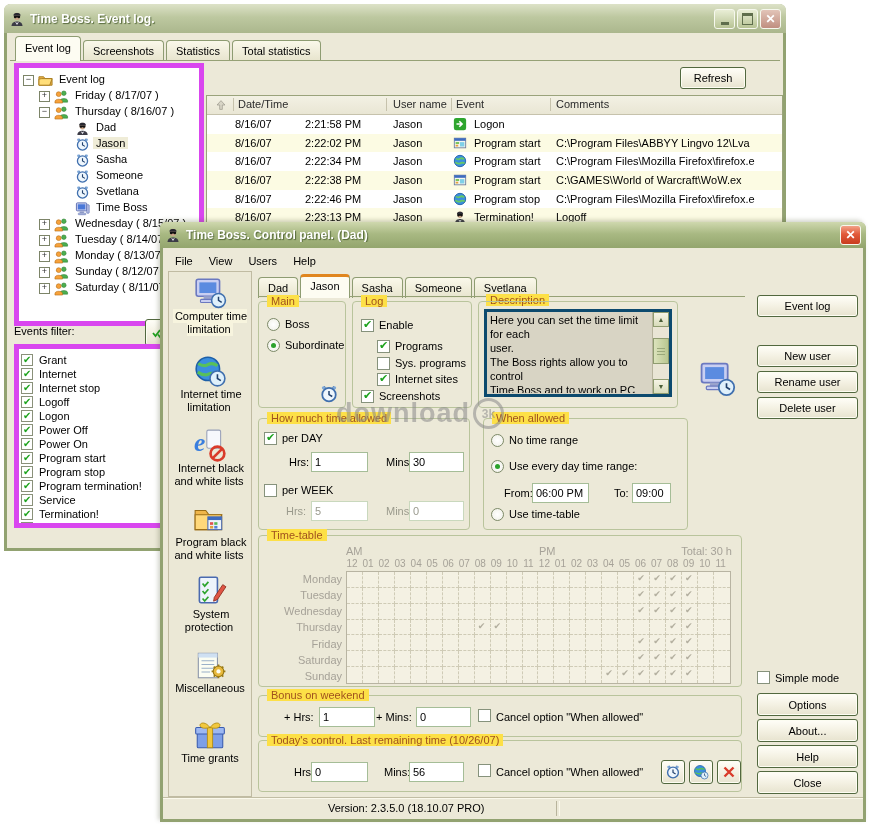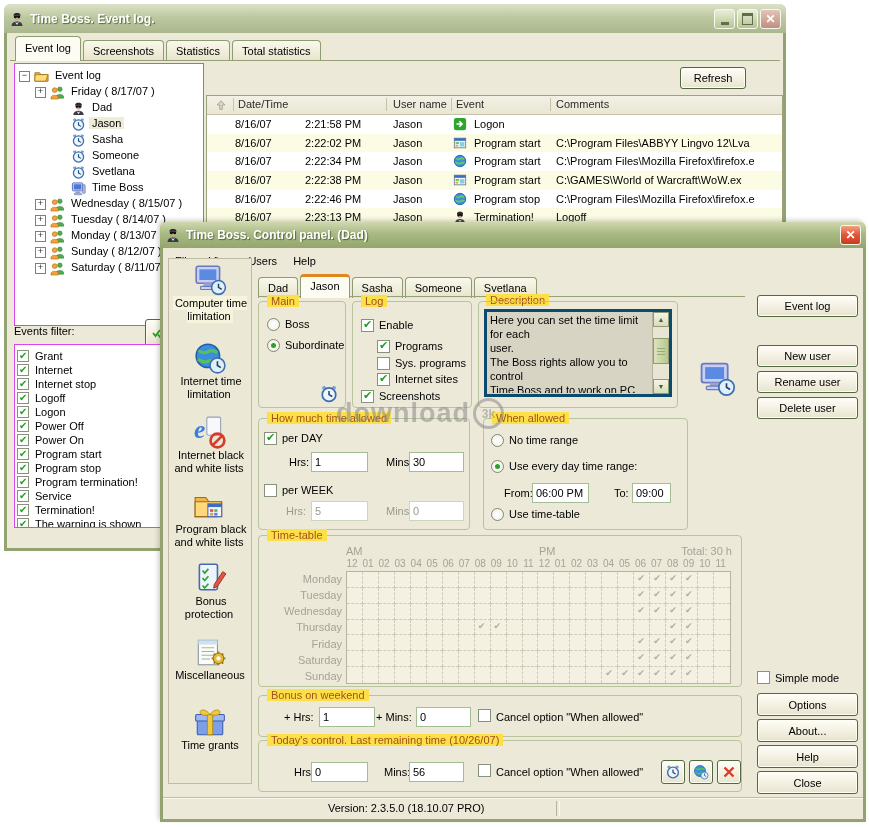--- a/index.html
+++ b/index.html
@@ -23,21 +23,21 @@
   .g-min{display:block;width:8px;height:3px;background:#5f6e4c;margin-top:9px;}
   .g-max{display:block;width:9px;height:8px;border:1px solid #5f6e4c;border-top:3px solid #5f6e4c;background:transparent;}
 
   .tabstrip{position:absolute;display:flex;align-items:flex-end;}
   .tab{height:20px;line-height:20px;margin-top:3px;padding:0 9px;background:linear-gradient(#faf8ea,#e7e4cd);
        border:1px solid #8e9c72;border-bottom:none;border-radius:4px 4px 0 0;margin-right:2px;white-space:nowrap;}
   .tab.active{height:24px;line-height:23px;margin-top:0;background:#fdfcf2;position:relative;z-index:3;}
   .tab.active.orange{border-top:3px solid #e0861f;height:21px;line-height:19px;}
   .pageline{position:absolute;height:0;border-top:1px solid #96a176;}
 
-  .sunken{background:#fff;border:1px solid #d946ef;box-sizing:border-box;overflow:hidden;}
+  .sunken{background:#fff;border:5px solid #d946ef;box-sizing:border-box;overflow:hidden;}
 
   
   .trow{position:relative;height:16px;line-height:16px;white-space:nowrap;}
   .exp{display:inline-block;width:9px;height:9px;border:1px solid #7c8468;background:#fff;font-size:9px;line-height:7px;
        text-align:center;vertical-align:1px;margin-right:4px;color:#333;box-sizing:content-box;}
   .ic{display:inline-flex;vertical-align:middle;}
   .ic svg{width:100%;height:100%;}
   .s14{width:14px;height:14px;}
   .s15{width:15px;height:15px;}
   .s16{width:16px;height:16px;}
@@ -68,21 +68,21 @@
   .btn{position:absolute;background:linear-gradient(180deg,#fffef8,#f3f0e1 55%,#e7e3cf);border:1px solid #52683f;
        border-radius:3px;font-family:inherit;font-size:11px;color:#000;display:flex;align-items:center;justify-content:center;
        box-shadow:inset 0 0 0 1px #fdfdf2;padding:0;}
   .tbtn{position:absolute;width:24px;height:24px;}
 
   
   .menubar{position:absolute;left:0;top:26px;right:0;height:20px;display:flex;align-items:center;padding-left:4px;}
   .mitem{padding:2px 8px;}
 
   
-  .sidebar{position:absolute;left:5px;top:33px;width:84px;height:526px;border:1px solid #c0bba2;background:#ebe8d6;box-sizing:border-box;}
+  .sidebar{position:absolute;left:5px;top:46px;width:84px;height:526px;border:1px solid #c0bba2;background:#ebe8d6;box-sizing:border-box;}
   .side-item{position:absolute;left:1px;width:80px;text-align:center;line-height:13px;}
   .side-label span{padding:1px 2px;}
   .side-label.sel span{background:#f7f4de;}
 
   
   .grp{position:absolute;border:1px solid #b9c49c;border-radius:4px;box-sizing:border-box;}
   .gtitle{position:absolute;top:-7px;left:8px;background:#fde047;padding:0 4px;color:#A0521E;white-space:nowrap;}
   .lbl{position:absolute;white-space:nowrap;}
   .lbl.gray{color:#9b9b8d;}
 
@@ -173,20 +173,28 @@
             </svg>
           </span><span class="tlabel">Event log</span></div>
         <div class="trow" style="padding-left: 20px;"><span class="exp">+</span><span class="ic s15">
             <svg viewBox="0 0 16 16">
               <circle cx="10.5" cy="4.5" r="2.4" fill="#4caf50" stroke="#2e7d32" stroke-width=".6"></circle>
               <path d="M6.5 12.5c0-3 8-3 8 0V14h-8z" fill="#4caf50" stroke="#2e7d32" stroke-width=".6"></path>
               <circle cx="5" cy="5.5" r="2.6" fill="#f6a13b" stroke="#b06a10" stroke-width=".6"></circle>
               <path d="M1 13.5c0-3.4 8-3.4 8 0V15H1z" fill="#f6a13b" stroke="#b06a10" stroke-width=".6"></path>
             </svg>
           </span><span class="tlabel">Friday ( 8/17/07 )</span></div>
+        <div class="trow" style="padding-left: 20px;"><span class="exp">−</span><span class="ic s15">
+            <svg viewBox="0 0 16 16">
+              <circle cx="10.5" cy="4.5" r="2.4" fill="#4caf50" stroke="#2e7d32" stroke-width=".6"></circle>
+              <path d="M6.5 12.5c0-3 8-3 8 0V14h-8z" fill="#4caf50" stroke="#2e7d32" stroke-width=".6"></path>
+              <circle cx="5" cy="5.5" r="2.6" fill="#f6a13b" stroke="#b06a10" stroke-width=".6"></circle>
+              <path d="M1 13.5c0-3.4 8-3.4 8 0V15H1z" fill="#f6a13b" stroke="#b06a10" stroke-width=".6"></path>
+            </svg>
+          </span><span class="tlabel">Thursday ( 8/16/07 )</span></div>
         <div class="trow" style="padding-left: 56px;"><span class="ic s15">
             <svg viewBox="0 0 16 16">
               <path d="M2.5 15c0-3.5 3-4.6 5.5-4.6s5.5 1.1 5.5 4.6z" fill="#3b3b46"></path>
               <path d="M6 10.8 8 14l2-3.2L8 12z" fill="#e8e8ee"></path>
               <ellipse cx="8" cy="5.4" rx="3.1" ry="3.6" fill="#caa589"></ellipse>
               <path d="M4.9 4.7h6.2v1.5a1.4 1.4 0 0 1-2.6.4h-1a1.4 1.4 0 0 1-2.6-.4z" fill="#111"></path>
               <path d="M4.7 3.4c1-1.9 5.6-1.9 6.6 0l.2 1.3H4.5z" fill="#2a2a32"></path>
             </svg>
           </span><span class="tlabel">Dad</span></div>
         <div class="trow" style="padding-left: 56px;"><span class="ic s15">
@@ -489,21 +497,21 @@
         <div class="side-label"><span>Program black and white lists</span></div>
       </div>
       <div class="side-item" style="top:302px;">
         <span class="ic s34">
             <svg viewBox="0 0 32 32">
               <rect x="6" y="3" width="17" height="24" rx="1.5" fill="#eef4fb" stroke="#4a6ab0" stroke-width="1.5"></rect>
               <path d="M9 9l2 2.4 3.5-4M9 16l2 2.4 3.5-4M9 23l2 2.4 3.5-4" stroke="#2ea52e" stroke-width="1.6" fill="none"></path>
               <path d="M20 22 28 10l3 2-8 12-3.6 1.6z" fill="#e05545" stroke="#8a2a1a" stroke-width=".8"></path>
             </svg>
           </span>
-        <div class="side-label"><span>Bonus protection</span></div>
+        <div class="side-label"><span>System protection</span></div>
       </div>
       <div class="side-item" style="top:376px;">
         <span class="ic s34">
             <svg viewBox="0 0 32 32">
               <rect x="5" y="5" width="18" height="23" fill="#fbfdf2" stroke="#8a94a8"></rect>
               <path d="M5 5h18v4H5z" fill="#cfe0f2"></path>
               <path d="M8 12h12M8 15.5h12M8 19h12M8 22.5h8" stroke="#9ab0c8"></path>
               <circle cx="24" cy="22" r="5" fill="#e8b93c" stroke="#9a7a14"></circle>
               <circle cx="24" cy="22" r="2" fill="#fbfdf2"></circle>
               <path d="M24 15.5v2M24 26.5v2M17.5 22h2M28.5 22h2M19.5 17.5l1.4 1.4M27.1 25.6l1.4 1.4M28.5 17.5l-1.4 1.4M20.9 25.6l-1.4 1.4" stroke="#9a7a14" stroke-width="1.6"></path>

